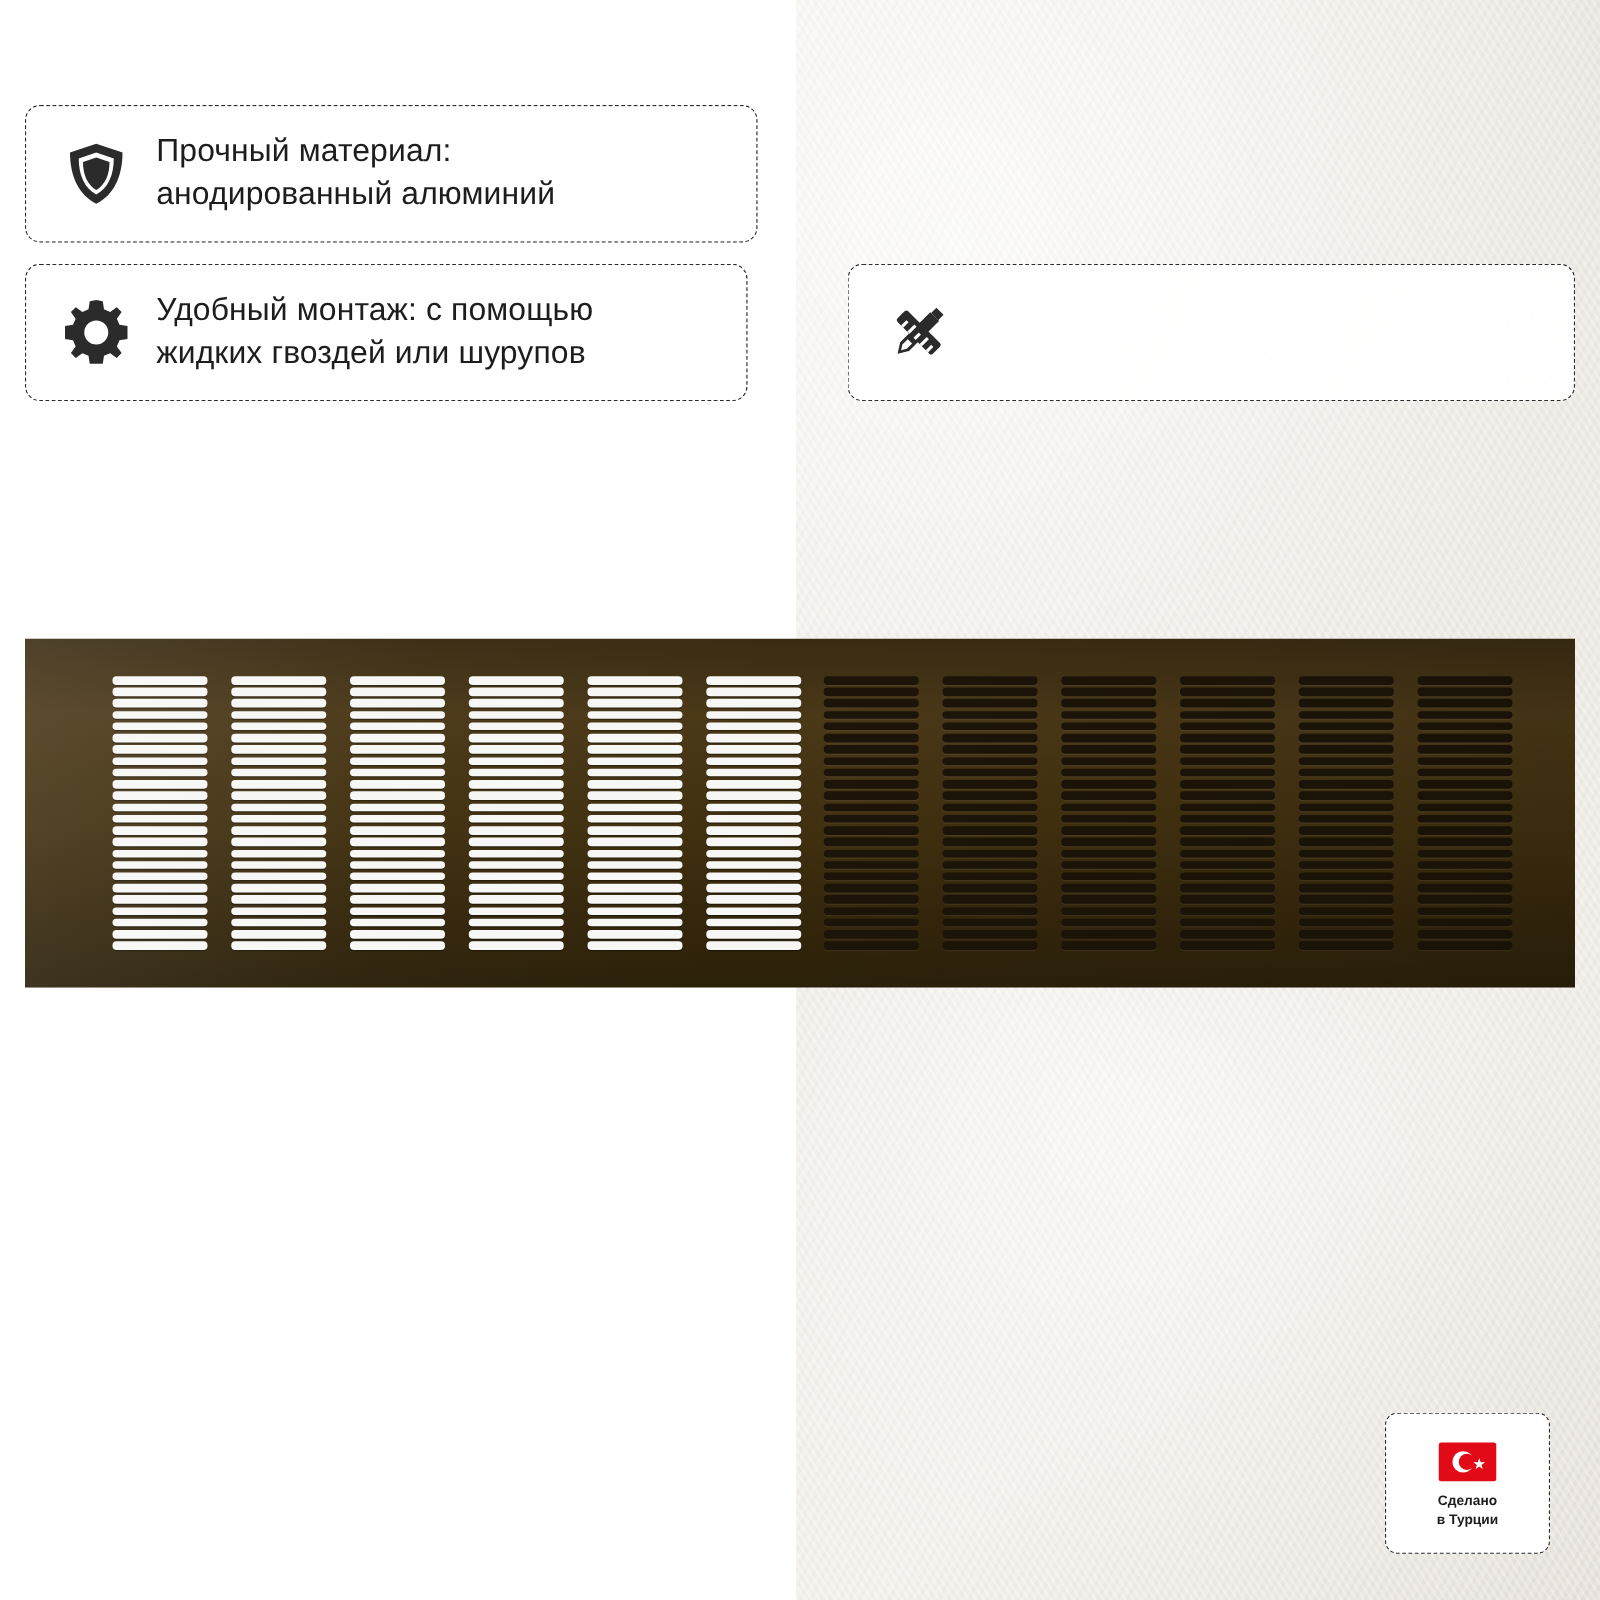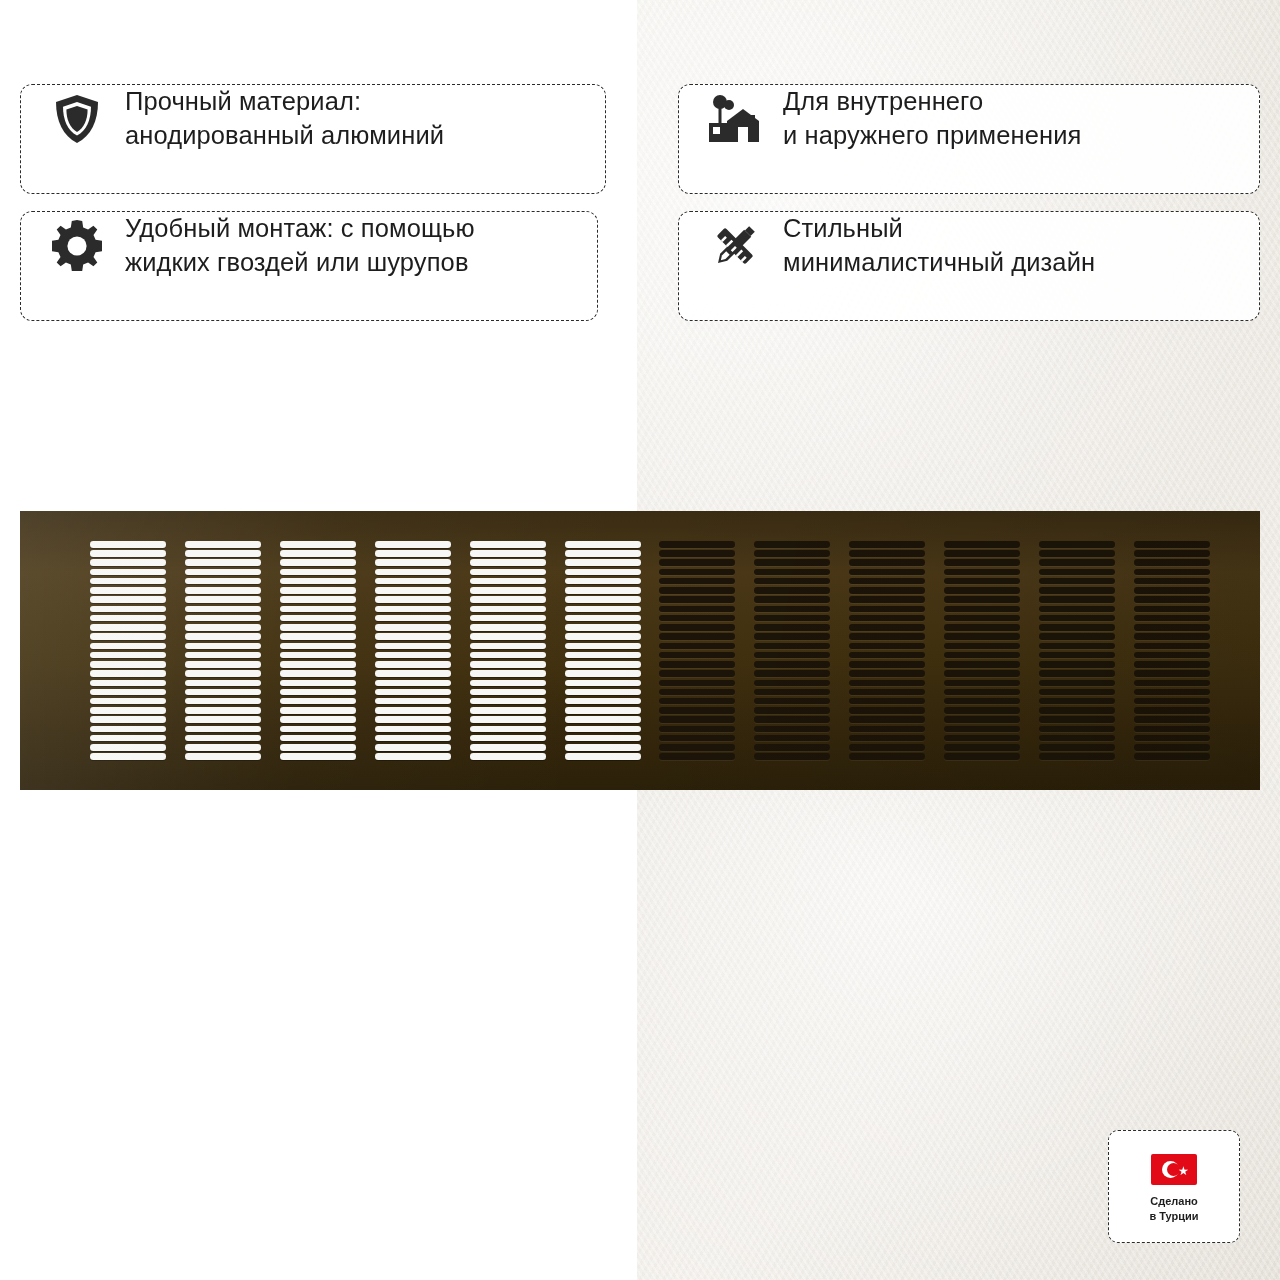--- a/index.html
+++ b/index.html
@@ -49,20 +49,21 @@
   }
 
   
   .feature-card {
     position: absolute;
     box-sizing: border-box;
     border: 1.6px dashed #2b2b2b;
     border-radius: 12px;
     background: rgba(255,255,255,0.92);
     display: flex;
+    align-items: center;
     padding: 0 20px 0 22px;
   }
   .feature-card .icon-wrap {
     flex: 0 0 auto;
     width: 68px;
     height: 68px;
     display: flex;
     align-items: center;
     justify-content: center;
     color: #2b2b2b;
@@ -204,57 +205,39 @@
     <span class="icon-wrap">
       <svg width="52" height="52" viewBox="0 0 52 52" aria-hidden="true">
         <path d="M26 0 L31.2 1 L32.2 7.4 L37.1 9.5 L42.4 5.7 L46.3 9.6 L42.5 14.9 L44.6 19.8 L51 20.8 L51 26 L51 31.2 L44.6 32.2 L42.5 37.1 L46.3 42.4 L42.4 46.3 L37.1 42.5 L32.2 44.6 L31.2 51 L26 51 L20.8 51 L19.8 44.6 L14.9 42.5 L9.6 46.3 L5.7 42.4 L9.5 37.1 L7.4 32.2 L1 31.2 L1 26 L1 20.8 L7.4 19.8 L9.5 14.9 L5.7 9.6 L9.6 5.7 L14.9 9.5 L19.8 7.4 L20.8 1 Z" fill="#2b2b2b"></path>
         <circle cx="26" cy="26" r="9.6" fill="#ffffff"></circle>
       </svg>
     </span>
     <span class="feature-text">Удобный монтаж: с помощью
 жидких гвоздей или шурупов</span>
   </div>
 
-  <div class="feature-card" id="card-usage">
-    <span class="icon-wrap">
-      <svg width="56" height="52" viewBox="0 0 56 52" aria-hidden="true">
-        <circle cx="13" cy="9" r="7" fill="#2b2b2b"></circle>
-        <circle cx="22" cy="12" r="5" fill="#2b2b2b"></circle>
-        <rect x="11.5" y="14" width="3" height="16" fill="#2b2b2b"></rect>
-        <path d="M2 30 L2 49 L22 49 L22 30 Z" fill="#2b2b2b"></path>
-        <path d="M20 28 L36 16 L52 28 L52 49 L20 49 Z" fill="#2b2b2b"></path>
-        <rect x="31" y="34" width="10" height="15" fill="#ffffff"></rect>
-        <rect x="6" y="34" width="7" height="7" fill="#ffffff"></rect>
-        <rect x="44" y="22" width="4" height="7" fill="#2b2b2b"></rect>
-      </svg>
-    </span>
-    <span class="feature-text">Для внутреннего
-и наружнего применения</span>
-  </div>
 
   <div class="feature-card" id="card-design">
     <span class="icon-wrap">
       <svg width="52" height="52" viewBox="0 0 52 52" aria-hidden="true">
         <g transform="rotate(45 26 26)">
           <path d="M22 2 L30 2 L30 8 L22 8 Z" fill="#2b2b2b"></path>
           <path d="M21 8 L31 8 L31 42 L26 50 L21 42 Z" fill="#2b2b2b"></path>
           <path d="M23.5 36 L28.5 36 L28.5 42 L26 46 L23.5 42 Z" fill="#ffffff"></path>
         </g>
         <g transform="rotate(-45 26 26)">
           <rect x="20" y="6" width="12" height="40" rx="2" fill="#2b2b2b"></rect>
           <rect x="20" y="12" width="6" height="2.5" fill="#ffffff"></rect>
           <rect x="20" y="19" width="8" height="2.5" fill="#ffffff"></rect>
           <rect x="20" y="26" width="6" height="2.5" fill="#ffffff"></rect>
           <rect x="20" y="33" width="8" height="2.5" fill="#ffffff"></rect>
           <rect x="20" y="40" width="6" height="2.5" fill="#ffffff"></rect>
         </g>
       </svg>
     </span>
-    <span class="feature-text">Стильный
-минималистичный дизайн</span>
   </div>
 
   <div class="grille">
     <div class="slot-cols" id="slot-cols">
         <div class="slot-col">
           <div class="slot light"></div>
           <div class="slot light"></div>
           <div class="slot light"></div>
           <div class="slot light"></div>
           <div class="slot light"></div>

